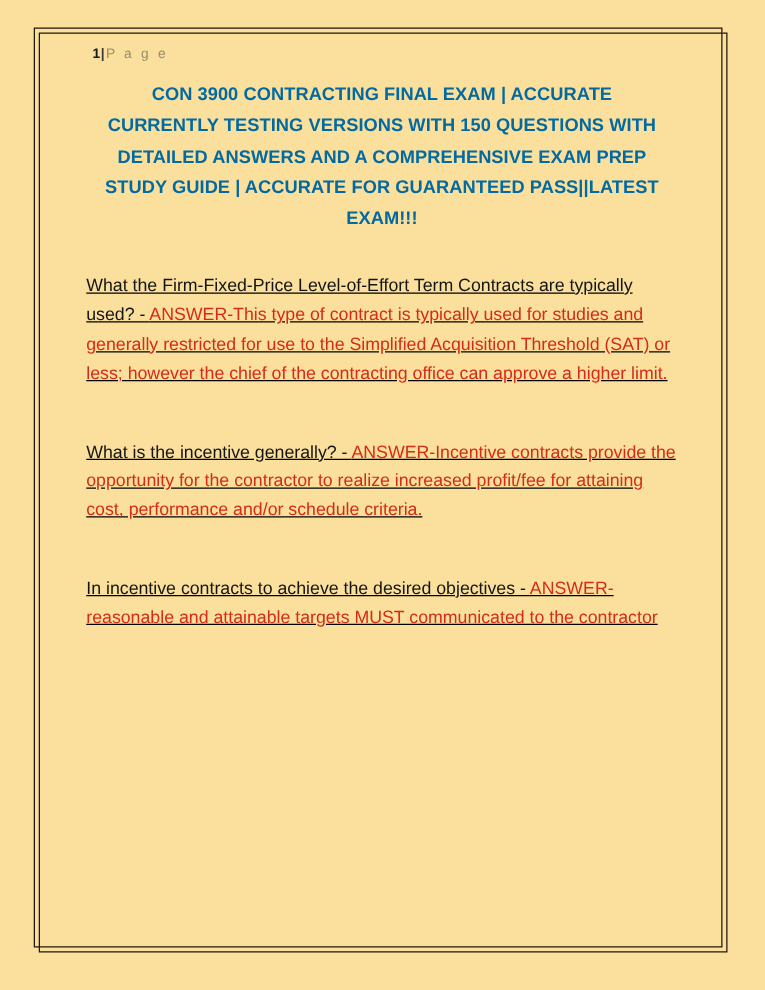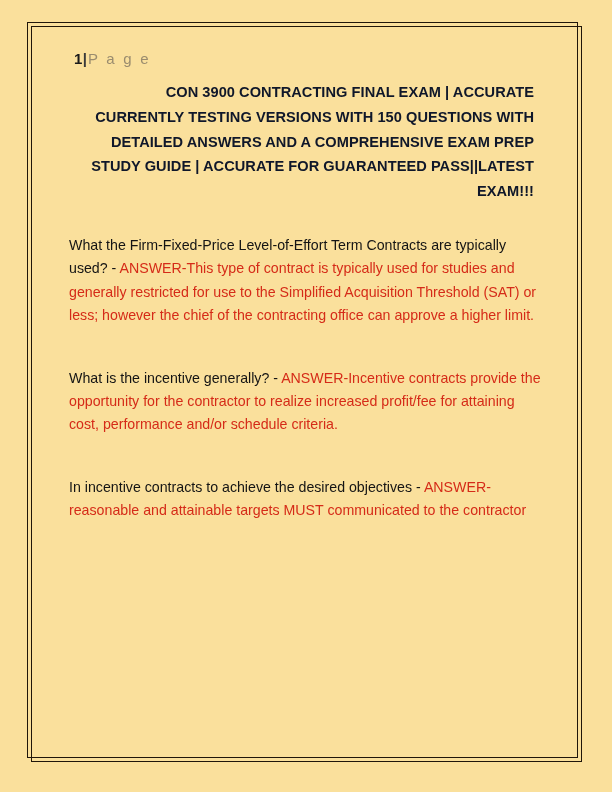--- a/index.html
+++ b/index.html
@@ -49,57 +49,58 @@
     left: 31px;
     top: 26px;
     width: 547px;
     height: 732px;
     box-sizing: border-box;
     padding: 10px 36px 0 38px;
   }
 
   
   .page-header {
-    font-size: 15px;
+    font-size: 11px;
     line-height: 14px;
-    margin: 16px 0 14px 5px;
+    margin: 0 0 14px 5px;
     white-space: nowrap;
   }
   .page-header .pg-num {
     font-weight: bold;
     color: #1a1a1a;
     letter-spacing: 0.5px;
   }
   .page-header .pg-sep {
     font-weight: bold;
     color: #3a3a3a;
     letter-spacing: 1px;
   }
   .page-header .pg-word {
     color: #9a8c6e;
     letter-spacing: 2.2px;
   }
 
   
   .doc-title {
-    color: #0f172a;
+    color: #0369a1;
     font-weight: bold;
     font-size: 14.6px;
     line-height: 24.8px;
-    text-align: right;
+    text-align: center;
     margin: 0 8px 30px 8px;
     padding: 0;
     letter-spacing: 0.05px;
   }
 
   
   .qa-list {
     margin: 0;
     padding: 0;
     list-style: none;
+    text-decoration: underline;
   }
   .qa-block {
     font-size: 14.2px;
     line-height: 23.4px;
     color: #141414;
     margin: 0 0 39px 0;
     text-align: left;
   }
   .qa-block:last-child {
     margin-bottom: 16px;

